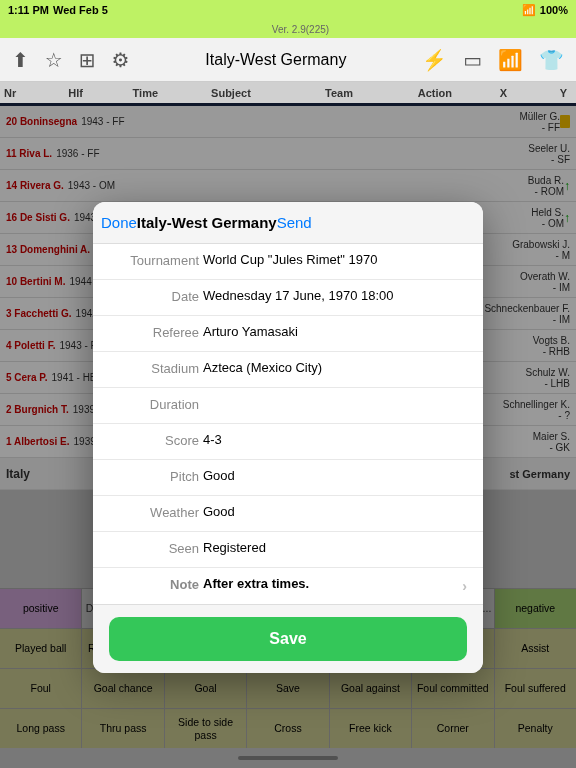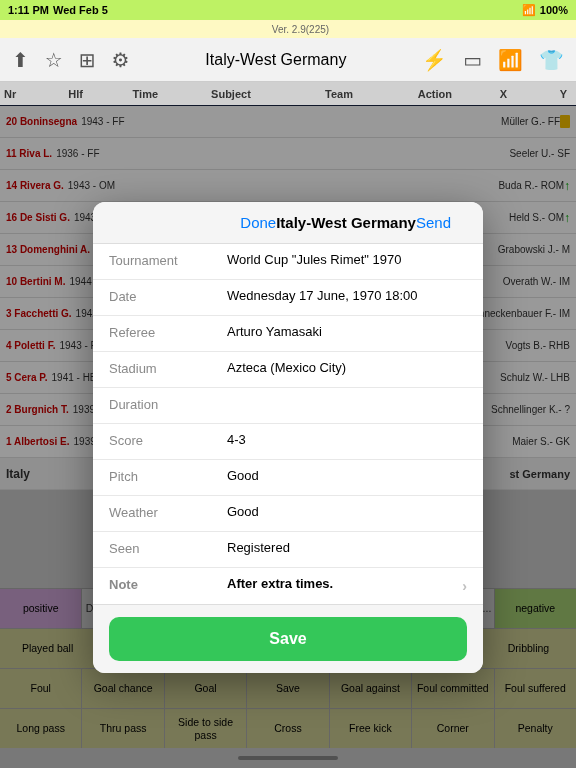--- a/index.html
+++ b/index.html
@@ -21,21 +21,21 @@
       justify-content: space-between;
       padding: 0 8px;
       font-size: 11px;
       font-weight: 600;
     }
     .status-left { display: flex; align-items: center; gap: 4px; }
     .status-right { display: flex; align-items: center; gap: 4px; }
 
     
     .version-bar {
-      background: #fef9c3;
+      background: #bef264;
       height: 18px;
       display: flex;
       align-items: center;
       justify-content: center;
       font-size: 10px;
       color: #666;
       padding-left: 25px;
     }
 
     
@@ -53,21 +53,21 @@
     .toolbar-right { display: flex; gap: 16px; align-items: center; }
     .toolbar-icon { font-size: 20px; color: #555; }
 
     
     .col-header {
       background: #d0d0d0;
       height: 24px;
       display: flex;
       align-items: center;
       padding: 0 4px;
-      border-bottom: 1px solid #0f172a;
+      border-bottom: 3px solid #0f172a;
       font-size: 11px;
       font-weight: 600;
       color: #333;
       gap: 43px;
     }
     .col-nr { width: 30px; }
     .col-hlf { width: 30px; }
     .col-time { width: 50px; }
     .col-subject { width: 100px; }
     .col-team { width: 70px; }
@@ -91,22 +91,22 @@
       background: #f5f5f5;
       border-radius: 12px;
       width: 390px;
       padding: 0;
       overflow: hidden;
       box-shadow: 0 10px 40px rgba(0,0,0,0.4);
     }
     .modal-header {
       display: flex;
       align-items: center;
-      justify-content: flex-end;
-      padding: 12px 32px;
+      justify-content: flex-start;
+      padding: 12px 8px;
       border-bottom: 1px solid #ddd;
       background: #f5f5f5;
     }
     .modal-done {
       color: #007aff;
       font-size: 15px;
       cursor: pointer;
     }
     .modal-title {
       font-size: 15px;
@@ -130,21 +130,22 @@
       padding: 8px 16px;
       border-bottom: 1px solid #e8e8e8;
       min-height: 36px;
     }
     .modal-row:last-child { border-bottom: none; font-weight: bold; }
     .modal-label {
       color: #8a8a8a;
       font-size: 13px;
       width: 90px;
       min-width: 90px;
-      margin-right: 28px;
+      text-align: right;
+      margin-right: 4px;
       padding-top: 1px;
     }
     .modal-value {
       color: #000;
       font-size: 13px;
       flex: 1;
     }
     .modal-chevron {
       color: #c0c0c0;
       font-size: 14px;
@@ -241,21 +242,21 @@
       height: 32px;
       display: flex;
       align-items: center;
       padding: 0 6px;
       border-bottom: 1px solid #e0e0e0;
       background: #fff;
       font-size: 11px;
     }
     .player-row .pname { color: #cc0000; font-weight: 700; font-size: 10px; }
     .player-row .pdetail { color: #333; font-size: 10px; margin-left: 4px; }
-    .right-col { margin-left: auto; display: flex; flex-direction: row; align-items: flex-end; font-size: 10px; color: #333; }
+    .right-col { margin-left: auto; display: flex; flex-direction: column; align-items: flex-end; font-size: 10px; color: #333; }
     .yellow-card { width: 10px; height: 13px; background: #f5c000; border-radius: 1px; display: inline-block; }
     .green-arrow { color: #00aa00; font-size: 12px; }
     .player-row.section-header { background: #f0f0f0; font-weight: 700; color: #333; font-size: 12px; }
   </style>
 </head>
 <body>
 
 <div class="app-body">
 
   <div class="status-bar">
@@ -481,20 +482,21 @@
         <div class="action-cell green">negative</div>
       </div>
 
       <div class="action-row">
         <div class="action-cell khaki">Played ball</div>
         <div class="action-cell khaki">Recovered ball</div>
         <div class="action-cell khaki">Lost ball</div>
         <div class="action-cell khaki">Tackle</div>
         <div class="action-cell khaki">High duel</div>
         <div class="action-cell khaki">Dribbling</div>
+        <div class="action-cell khaki">Assist</div>
       </div>
 
       <div class="action-row">
         <div class="action-cell khaki">Foul</div>
         <div class="action-cell khaki">Goal chance</div>
         <div class="action-cell khaki">Goal</div>
         <div class="action-cell khaki">Save</div>
         <div class="action-cell khaki">Goal against</div>
         <div class="action-cell khaki">Foul committed</div>
         <div class="action-cell khaki">Foul suffered</div>

